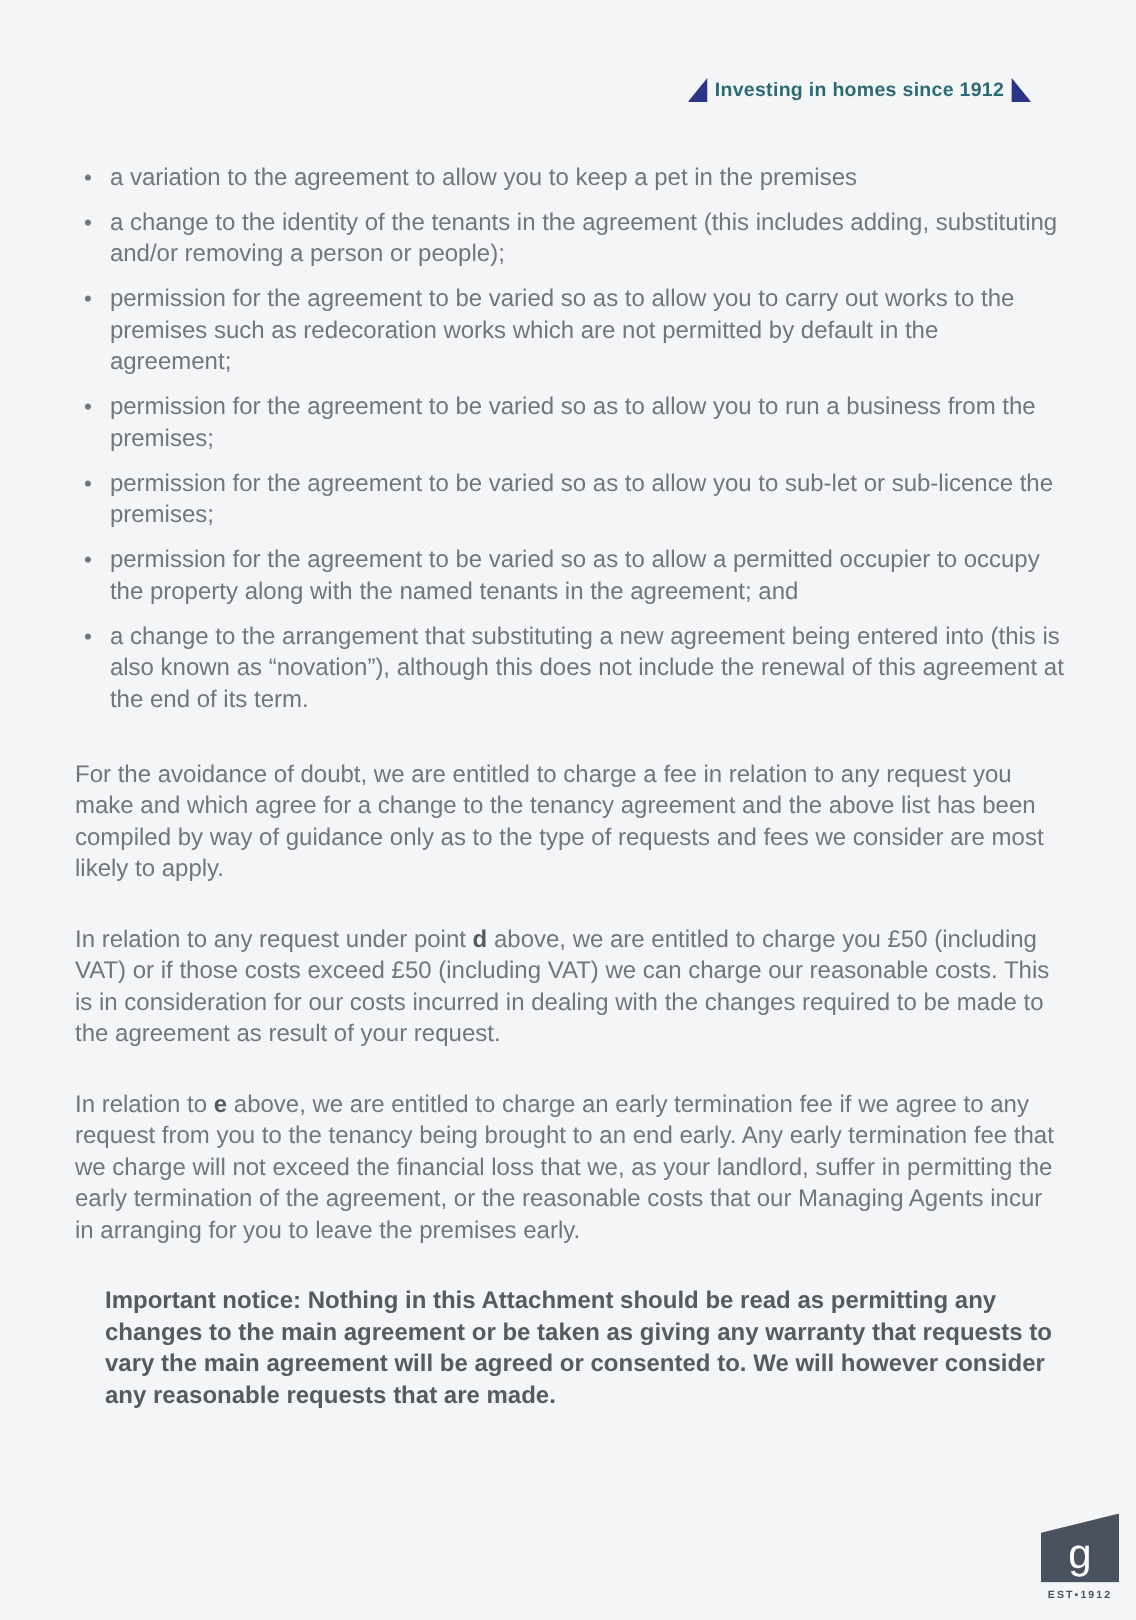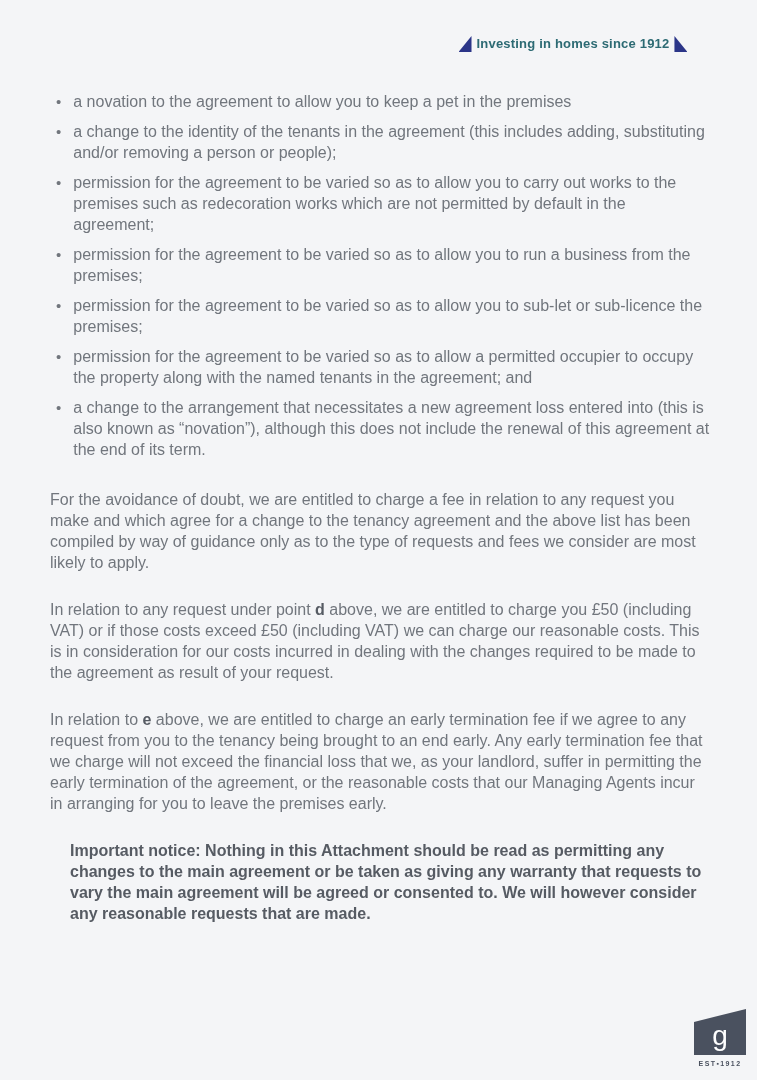--- a/index.html
+++ b/index.html
@@ -11,21 +11,21 @@
   .page {
     position: relative;
     width: 757px;
     height: 1080px;
     background: var(--page-bg, #f4f5f7);
     overflow: hidden;
   }
 
   
   .logo-block {
-    padding-top: 36px;
+    padding-top: 52px;
     text-align: center;
   }
   .logo-wrap {
     position: relative;
     display: inline-block;
     padding-top: 17px;
   }
   .tagline-row {
     position: absolute;
     top: 0;
@@ -140,21 +140,21 @@
         <span class="pennant right"></span>
       </div>
     </div>
   </div>
 
   <div class="content">
 
     <ul class="bullet-list">
       <li>
         <span class="bullet-dot">•</span>
-        <span class="li-text">a novation to the agreement to allow you to keep a pet in the premises</span>
+        <span class="li-text">a variation to the agreement to allow you to keep a pet in the premises</span>
       </li>
       <li>
         <span class="bullet-dot">•</span>
         <span class="li-text">a change to the identity of the tenants in the agreement (this includes adding, substituting and/or removing a person or people);</span>
       </li>
       <li>
         <span class="bullet-dot">•</span>
         <span class="li-text">permission for the agreement to be varied so as to allow you to carry out works to the premises such as redecoration works which are not permitted by default in the agreement;</span>
       </li>
       <li>
@@ -164,21 +164,21 @@
       <li>
         <span class="bullet-dot">•</span>
         <span class="li-text">permission for the agreement to be varied so as to allow you to sub-let or sub-licence the premises;</span>
       </li>
       <li>
         <span class="bullet-dot">•</span>
         <span class="li-text">permission for the agreement to be varied so as to allow a permitted occupier to occupy the property along with the named tenants in the agreement; and</span>
       </li>
       <li>
         <span class="bullet-dot">•</span>
-        <span class="li-text">a change to the arrangement that necessitates a new agreement loss entered into (this is also known as “novation”), although this does not include the renewal of this agreement at the end of its term.</span>
+        <span class="li-text">a change to the arrangement that substituting a new agreement being entered into (this is also known as “novation”), although this does not include the renewal of this agreement at the end of its term.</span>
       </li>
     </ul>
 
     <p>For the avoidance of doubt, we are entitled to charge a fee in relation to any request you make and which agree for a change to the tenancy agreement and the above list has been compiled by way of guidance only as to the type of requests and fees we consider are most likely to apply.</p>
 
     <p><span>In relation to any request under point </span><strong>d</strong><span> above, we are entitled to charge you £50 (including VAT) or if those costs exceed £50 (including VAT) we can charge our reasonable costs. This is in consideration for our costs incurred in dealing with the changes required to be made to the agreement as result of your request.</span></p>
 
     <p><span>In relation to </span><strong>e</strong><span> above, we are entitled to charge an early termination fee if we agree to any request from you to the tenancy being brought to an end early. Any early termination fee that we charge will not exceed the financial loss that we, as your landlord, suffer in permitting the early termination of the agreement, or the reasonable costs that our Managing Agents incur in arranging for you to leave the premises early.</span></p>
 
     <p class="important">Important notice: Nothing in this Attachment should be read as permitting any changes to the main agreement or be taken as giving any warranty that requests to vary the main agreement will be agreed or consented to. We will however consider any reasonable requests that are made.</p>

